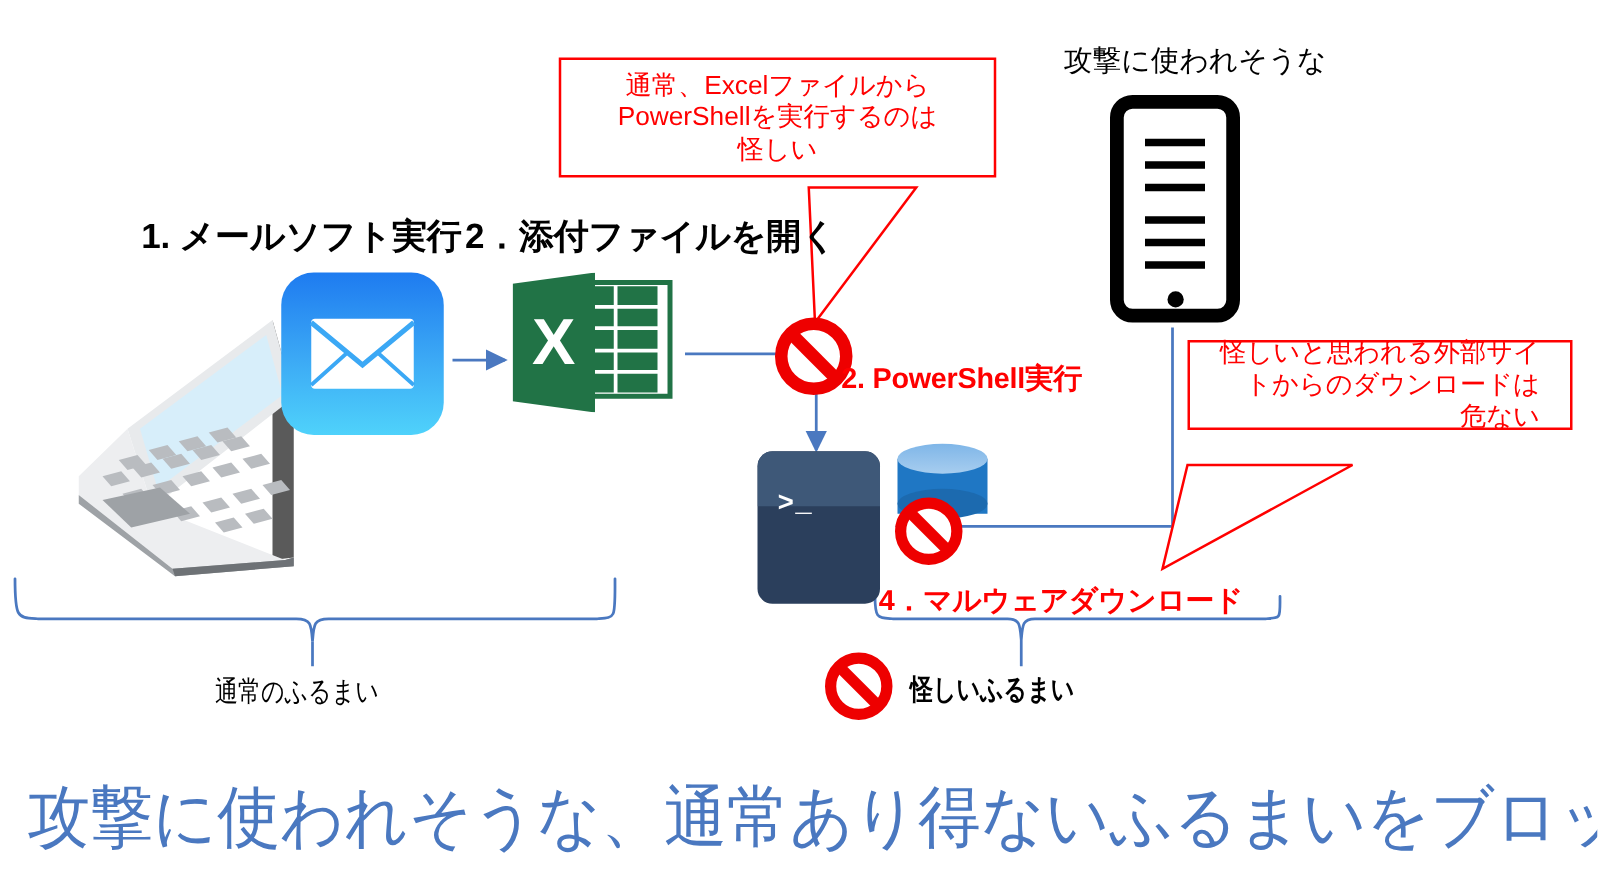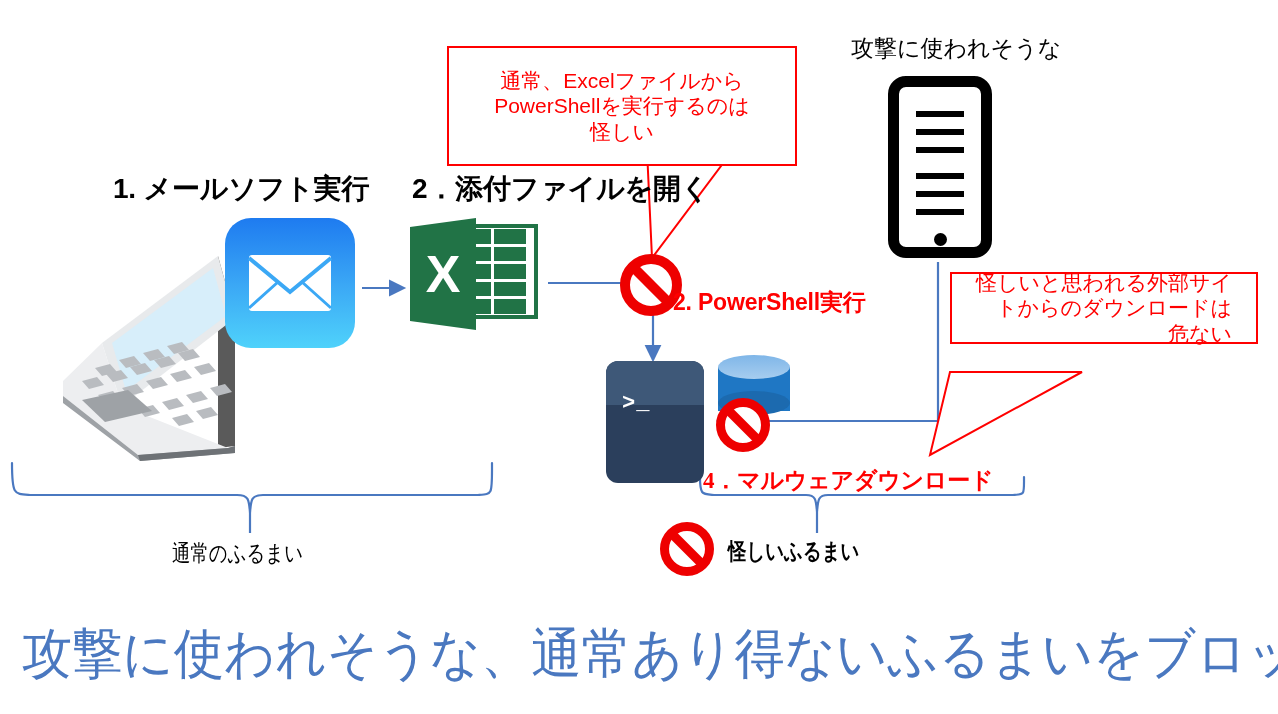--- a/index.html
+++ b/index.html
@@ -327,29 +327,29 @@
     <div class="no-slash" style="width:41px;height:9px;transform:translate(-50%,-50%) rotate(45deg);"></div>
   </div>
 
   <div class="no-sign" style="left:660px;top:522px;width:54px;height:54px;">
     <div class="no-ring" style="border-width:9px;"></div>
     <div class="no-slash" style="width:41px;height:9px;transform:translate(-50%,-50%) rotate(45deg);"></div>
   </div>
 
   <div class="step-label abs" style="left:113px;top:170px;">1. メールソフト実行</div>
 
-  <div class="step-label abs" style="left:372px;top:170px;margin-left:40px;">2．添付ファイルを開く</div>
+  <div class="step-label abs" style="left:372px;top:170px;">2．添付ファイルを開く</div>
 
   <div class="step-label-red abs" style="left:673px;top:287px;">2. PowerShell実行</div>
 
-  <div class="step-label-red abs" style="left:703px;top:465px;font-family:Liberation Serif, serif;">4．マルウェアダウンロード</div>
+  <div class="step-label-red abs" style="left:703px;top:465px;">4．マルウェアダウンロード</div>
 
   <div class="server-label abs" style="left:851px;top:33px;">攻撃に使われそうな</div>
 
-  <div class="callout abs" style="left:447px;top:46px;width:350px;height:120px;
+  <div class="callout abs" style="left:447px;top:46px;width:350px;height:96px;
               display:flex;align-items:center;justify-content:center;">
     <div style="white-space:pre-line;">通常、Excelファイルから
 PowerShellを実行するのは
 怪しい</div>
   </div>
 
   <div class="callout abs" style="left:950px;top:272px;width:308px;height:72px;
               display:flex;align-items:center;justify-content:center;text-align:right;">
     <div style="white-space:pre-line;">怪しいと思われる外部サイ
 トからのダウンロードは

